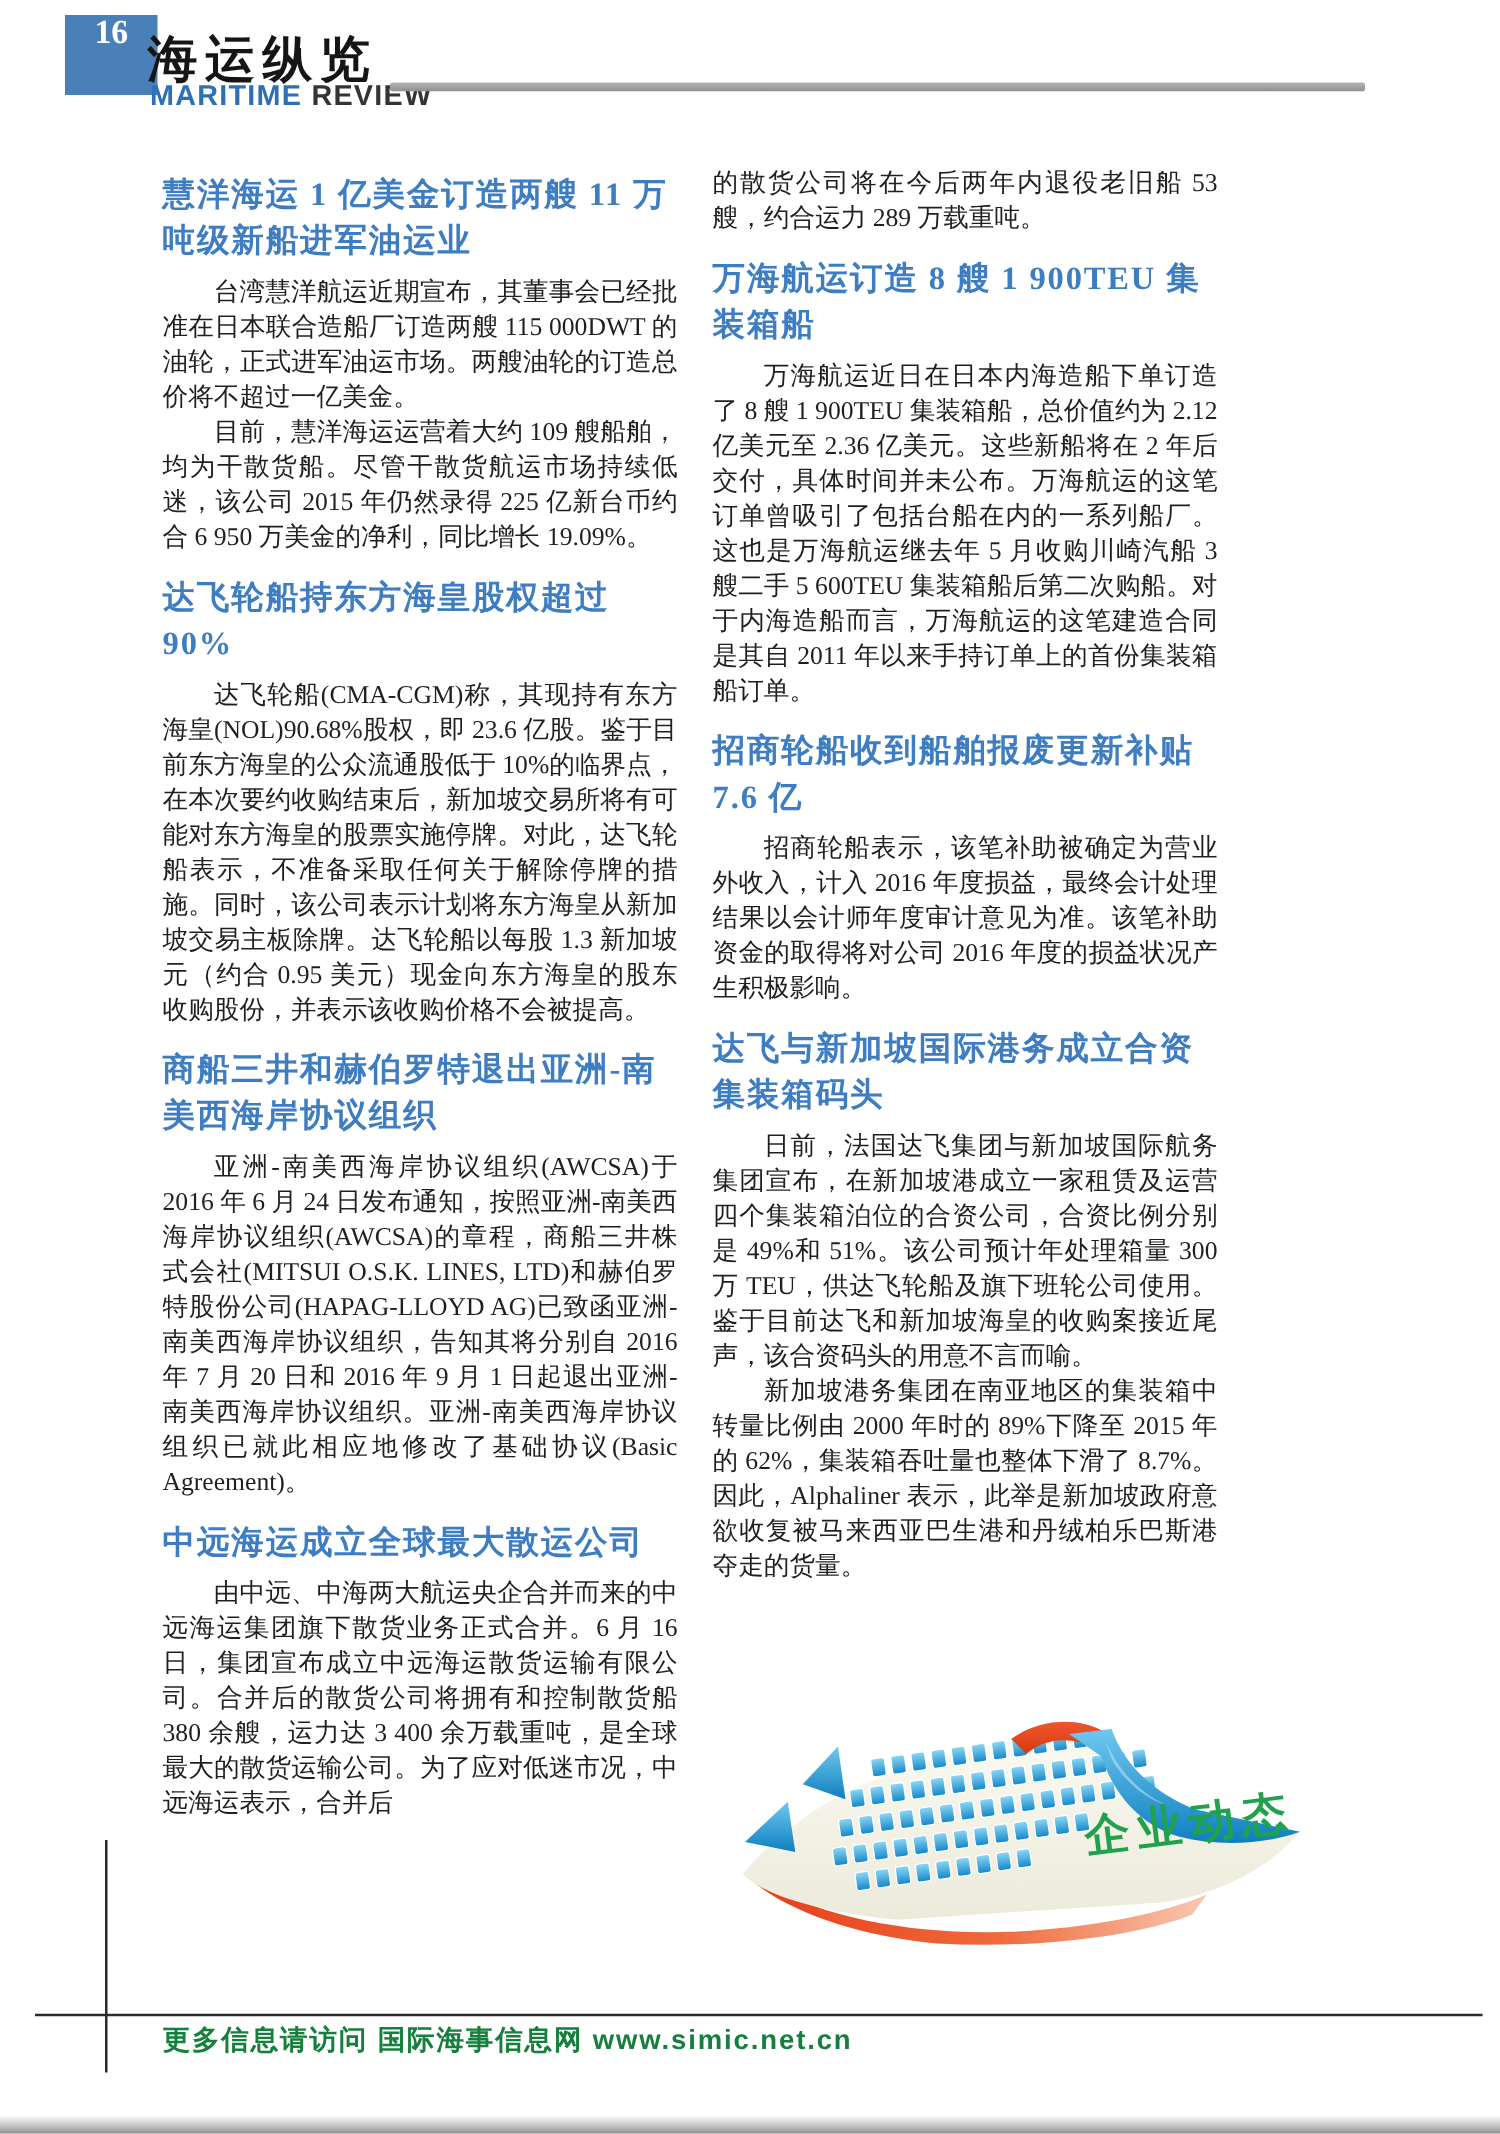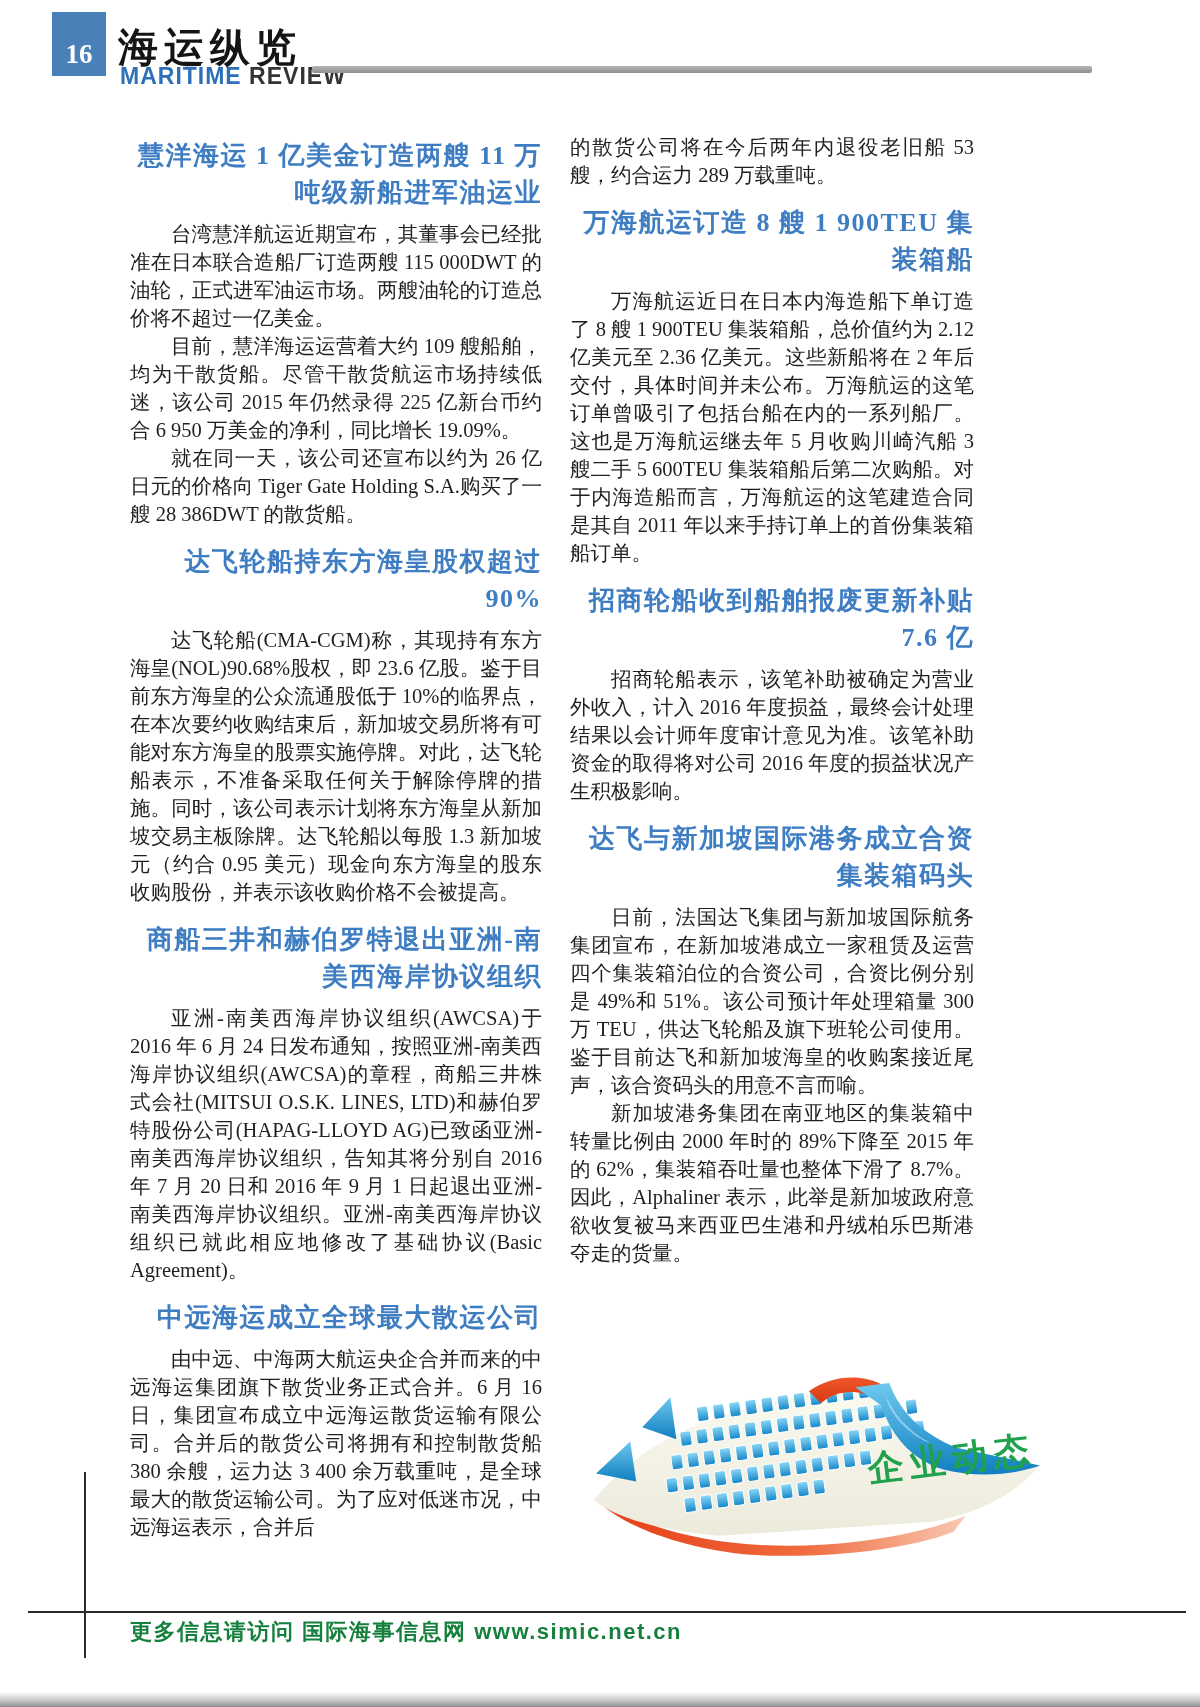--- a/index.html
+++ b/index.html
@@ -13,22 +13,22 @@
   html,body{background:#ffffff;}
   body{
     width:1200px;height:1707px;position:relative;overflow:hidden;
     font-family:"Liberation Serif","DejaVu Serif",serif;
     color:var(--body-ink);
   }
   .abs{position:absolute;}
 
   
   .page-badge{
-    left:52px;top:12px;width:54px;height:64px;background:var(--badge-blue);
-    display:flex;align-items:flex-end;justify-content:center;padding-bottom:8px;
+    left:52px;top:12px;width:74px;height:64px;background:var(--badge-blue);
+    display:flex;justify-content:center;padding-bottom:8px;
   }
   .page-badge span{
     color:#ffffff;font-family:"Liberation Serif",serif;font-weight:700;font-size:27px;line-height:1;
   }
   .masthead-cn{
     left:118px;top:20px;font-family:"Liberation Sans","DejaVu Sans",sans-serif;
     font-size:40px;font-weight:700;letter-spacing:6px;color:#151515;
   }
   .masthead-en{
     left:120px;top:63px;font-family:Liberation Sans, sans-serif;
@@ -41,21 +41,21 @@
     background:linear-gradient(to bottom,#b5b5b5,#8f8f8f);border-radius:2px;
   }
 
   
   .col{width:412px;text-align:justify;}
   .col-left{left:130px;top:133px;}
   .col-right{left:570px;top:133px;width:404px;}
   .article-title{
     font-family:"Liberation Serif","DejaVu Serif",serif;
     color:var(--heading-blue);font-size:26px;line-height:37px;font-weight:700;
-    letter-spacing:1.5px;margin:15px 0 9px;text-align:right;
+    letter-spacing:1.5px;margin:15px 0 9px;text-align:left;
   }
   .col > .article-title:first-child{margin-top:4px;}
   .body-para{
     font-size:20.5px;line-height:28px;text-indent:2em;color:var(--body-ink);
   }
   .body-para.no-indent{text-indent:0;}
 
   
   .ship-wrap{left:586px;top:1376px;width:462px;height:188px;}
 
@@ -81,21 +81,20 @@
 <div class="abs masthead-en">
   <span class="en-blue">MARITIME</span>
   <span class="en-black">REVIEW</span>
 </div>
 <div class="abs masthead-rule"></div>
 
 <div class="abs col col-left" id="col-left">
     <h2 class="article-title">慧洋海运 1 亿美金订造两艘 11 万吨级新船进军油运业</h2>
     <p class="body-para">台湾慧洋航运近期宣布，其董事会已经批准在日本联合造船厂订造两艘 115 000DWT 的油轮，正式进军油运市场。两艘油轮的订造总价将不超过一亿美金。</p>
     <p class="body-para">目前，慧洋海运运营着大约 109 艘船舶，均为干散货船。尽管干散货航运市场持续低迷，该公司 2015 年仍然录得 225 亿新台币约合 6 950 万美金的净利，同比增长 19.09%。</p>
-    <p class="body-para">就在同一天，该公司还宣布以约为 26 亿日元的价格向 Tiger Gate Holding S.A.购买了一艘 28 386DWT 的散货船。</p>
     <h2 class="article-title">达飞轮船持东方海皇股权超过 90%</h2>
     <p class="body-para">达飞轮船(CMA-CGM)称，其现持有东方海皇(NOL)90.68%股权，即 23.6 亿股。鉴于目前东方海皇的公众流通股低于 10%的临界点，在本次要约收购结束后，新加坡交易所将有可能对东方海皇的股票实施停牌。对此，达飞轮船表示，不准备采取任何关于解除停牌的措施。同时，该公司表示计划将东方海皇从新加坡交易主板除牌。达飞轮船以每股 1.3 新加坡元（约合 0.95 美元）现金向东方海皇的股东收购股份，并表示该收购价格不会被提高。</p>
     <h2 class="article-title">商船三井和赫伯罗特退出亚洲-南美西海岸协议组织</h2>
     <p class="body-para">亚洲-南美西海岸协议组织(AWCSA)于 2016 年 6 月 24 日发布通知，按照亚洲-南美西海岸协议组织(AWCSA)的章程，商船三井株式会社(MITSUI O.S.K. LINES, LTD)和赫伯罗特股份公司(HAPAG-LLOYD AG)已致函亚洲-南美西海岸协议组织，告知其将分别自 2016 年 7 月 20 日和 2016 年 9 月 1 日起退出亚洲-南美西海岸协议组织。亚洲-南美西海岸协议组织已就此相应地修改了基础协议(Basic Agreement)。</p>
     <h2 class="article-title">中远海运成立全球最大散运公司</h2>
     <p class="body-para">由中远、中海两大航运央企合并而来的中远海运集团旗下散货业务正式合并。6 月 16 日，集团宣布成立中远海运散货运输有限公司。合并后的散货公司将拥有和控制散货船 380 余艘，运力达 3 400 余万载重吨，是全球最大的散货运输公司。为了应对低迷市况，中远海运表示，合并后</p>
   </div>
 <div class="abs col col-right" id="col-right">
     <p class="body-para no-indent">的散货公司将在今后两年内退役老旧船 53 艘，约合运力 289 万载重吨。</p>
     <h2 class="article-title">万海航运订造 8 艘 1 900TEU 集装箱船</h2>

